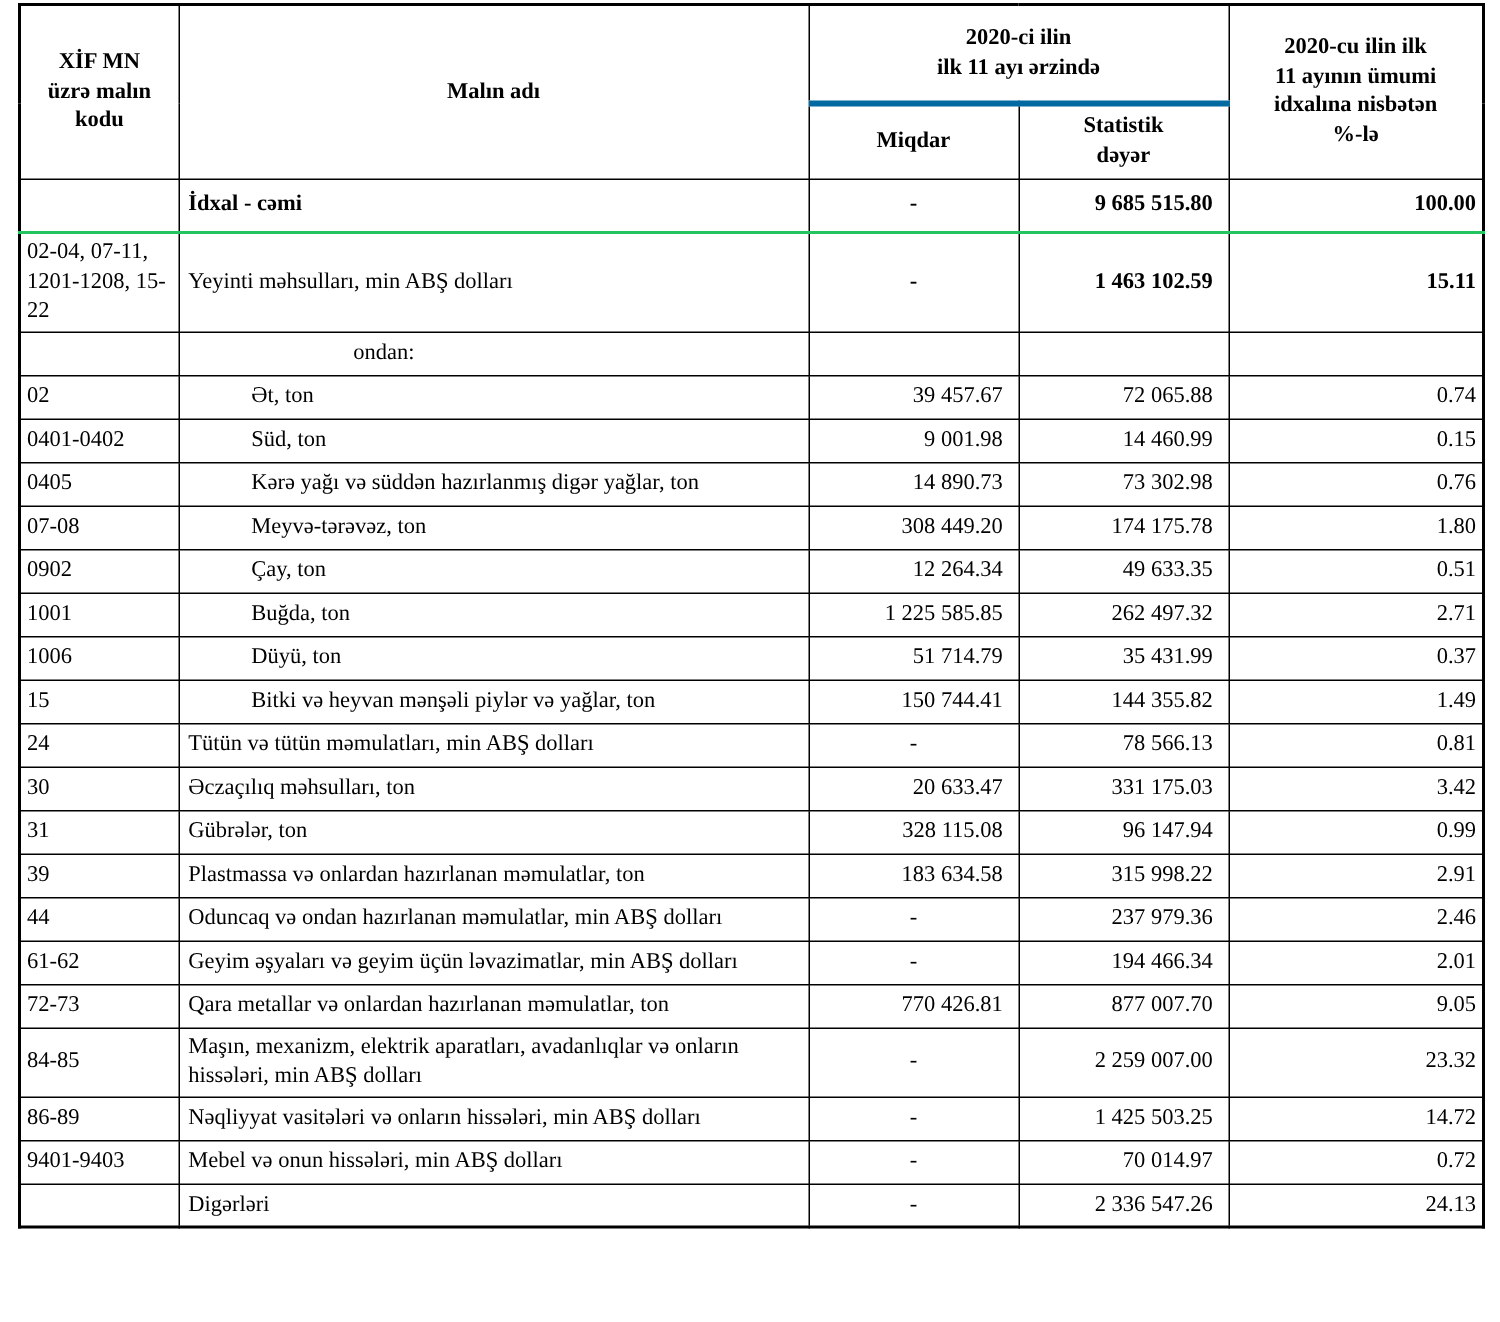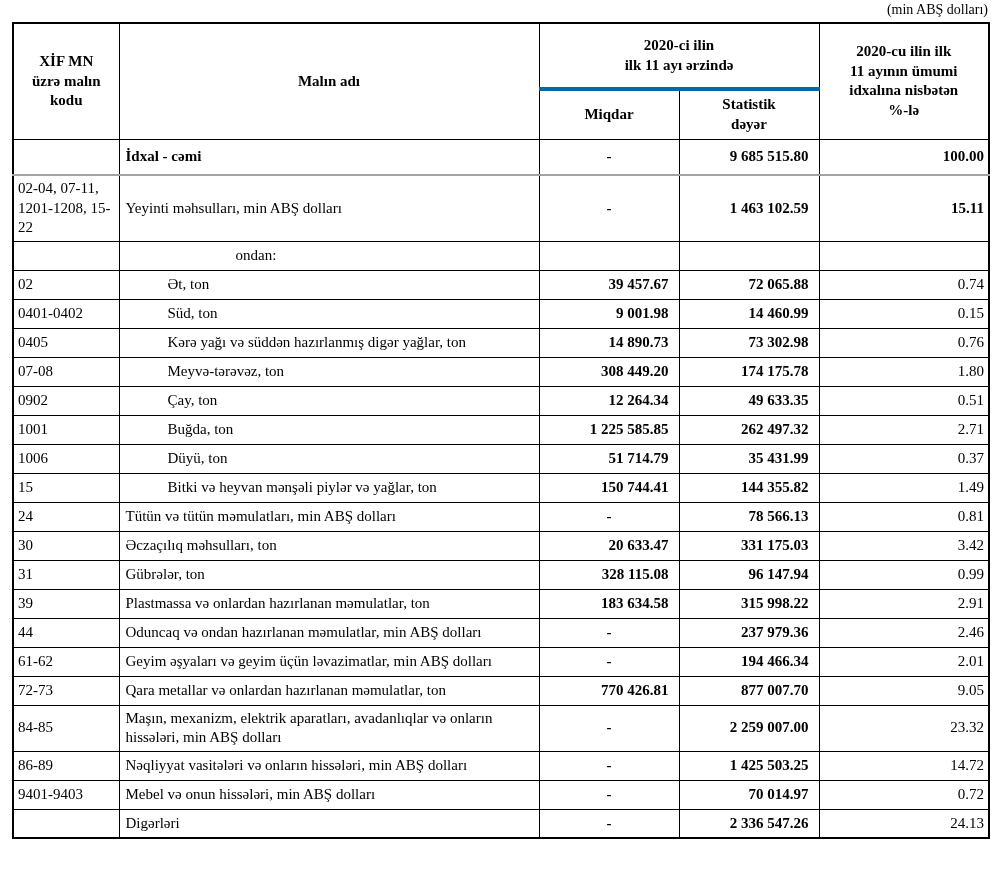--- a/index.html
+++ b/index.html
@@ -54,35 +54,33 @@
   tbody tr { height: 29px; }
   tbody tr.row-total { height: 36px; }
   td.col-code { text-align: left; padding-left: 4px; padding-right: 4px; }
   td.col-name { text-align: left; }
   td.col-name.indent-0 { padding-left: 6px; }
   td.col-name.indent-1 { padding-left: 48px; margin-top: 32px; }
   td.col-name.indent-2 { padding-left: 116px; }
   td.col-qty, td.col-val {
     text-align: right;
     padding-right: 10px;
-    font-weight: bold;
   }
   td.col-share {
     text-align: right;
     padding-right: 4px;
   }
   td.center { text-align: center; padding-right: 6px; }
-  tr.row-total td { font-weight: bold; border-bottom: 2px solid #a3a3a3; }
+  tr.row-total td { font-weight: bold; border-bottom: 2px solid #22c55e; }
   td.bold { font-weight: bold; }
 </style>
 </head>
 <body>
 
 <div class="page">
-  <div class="unit-note">(min ABŞ dolları)</div>
 
   <table class="data-table">
     <colgroup>
       <col style="width:106px">
       <col style="width:420px">
       <col style="width:140px">
       <col style="width:140px">
       <col style="width:170px">
     </colgroup>
     <thead>

